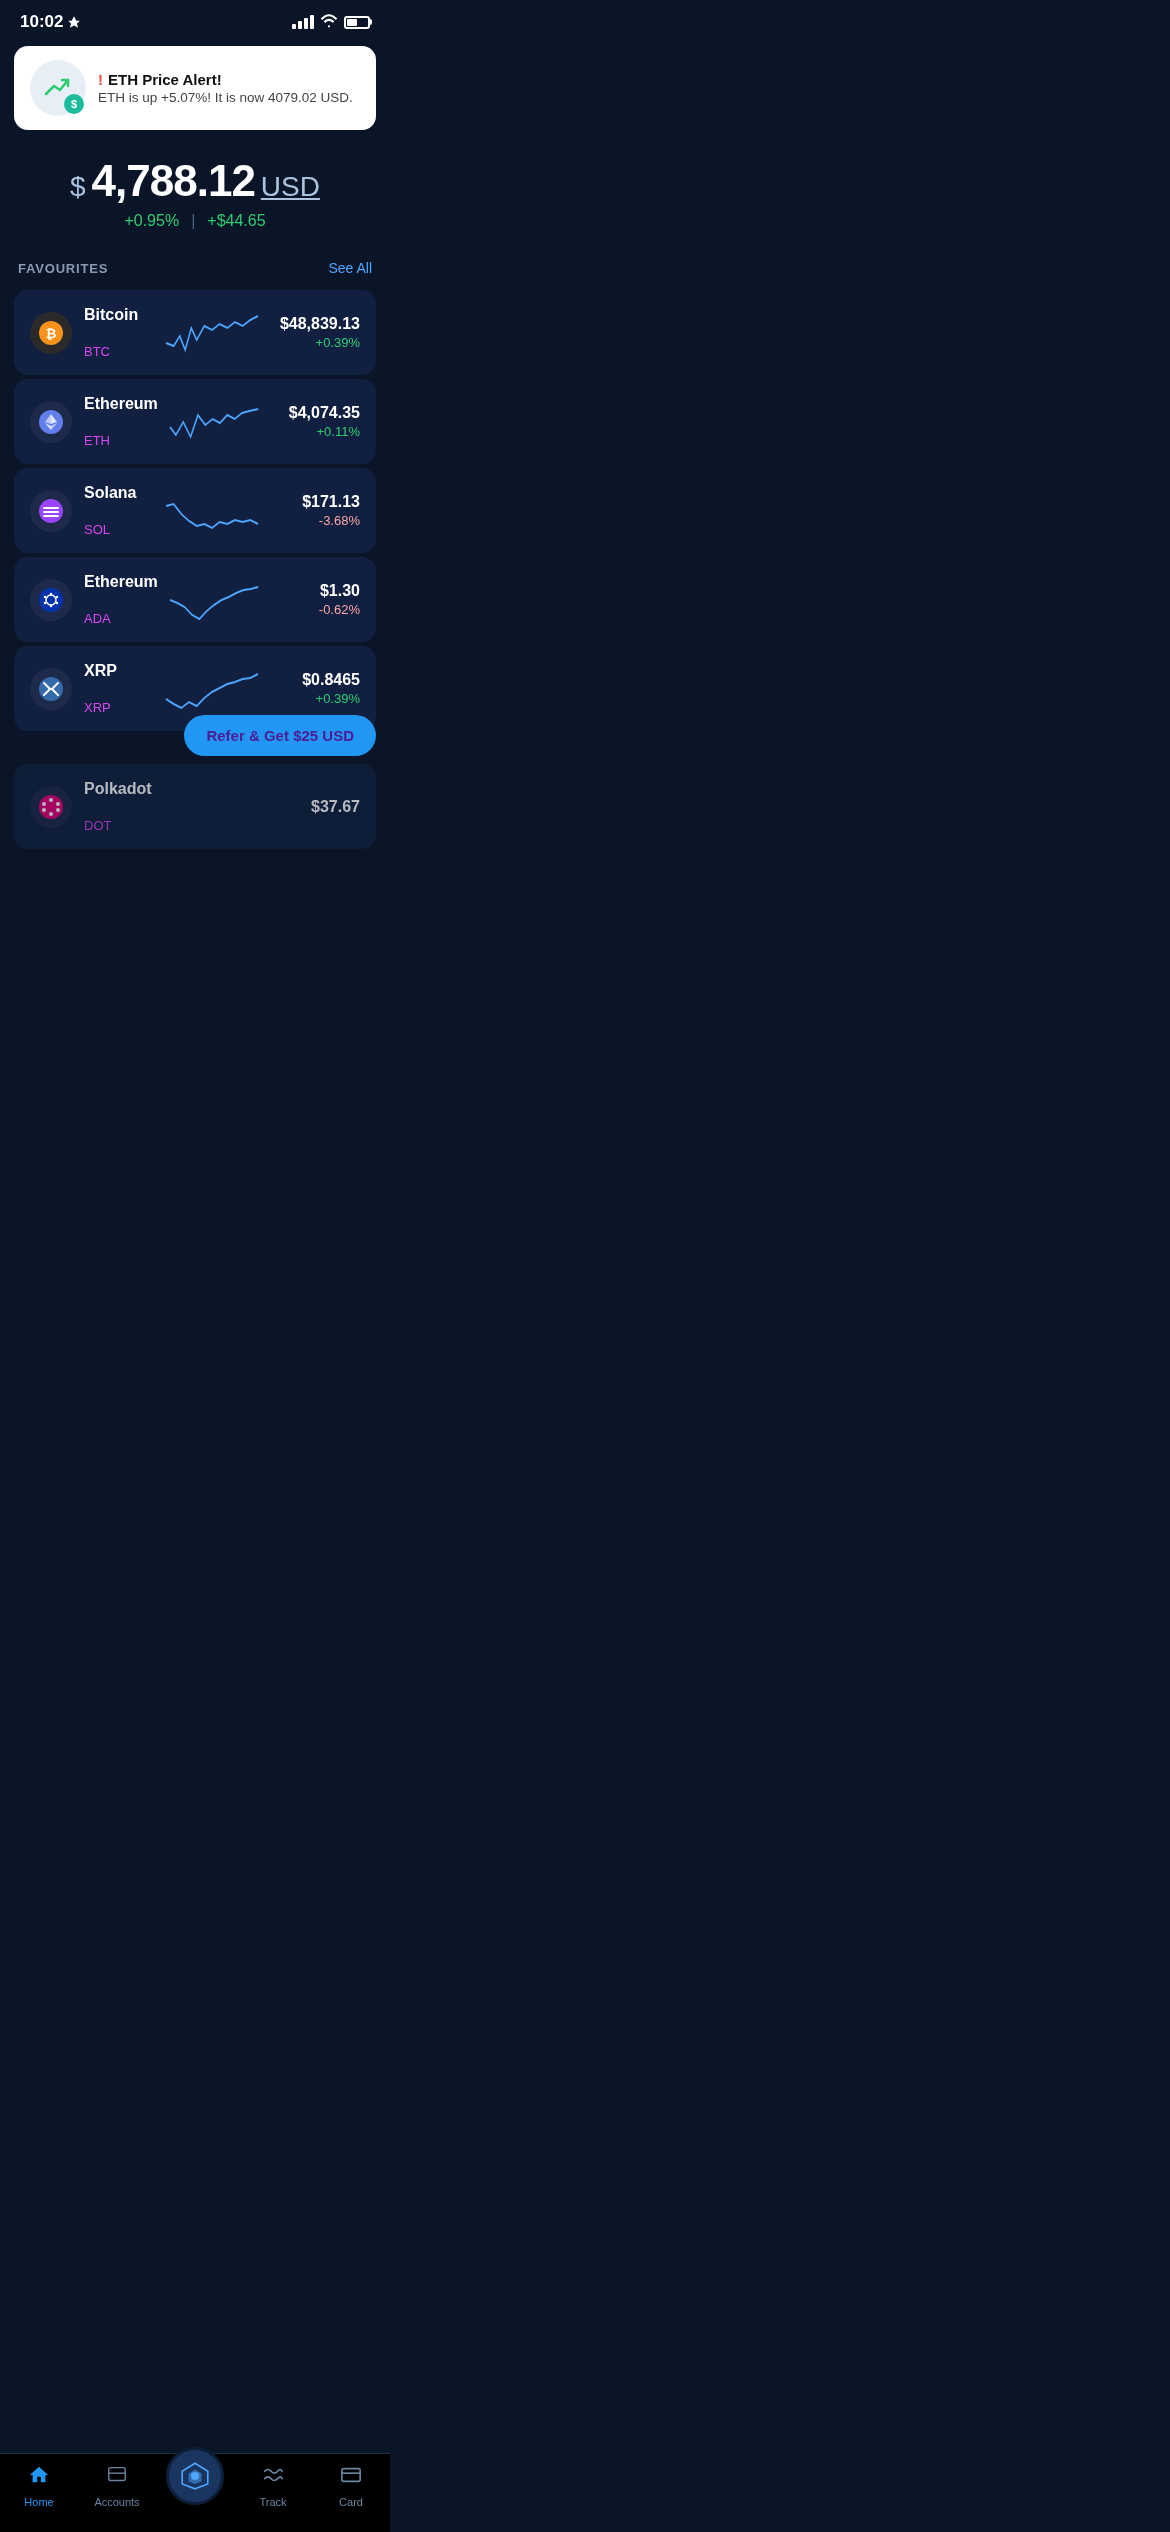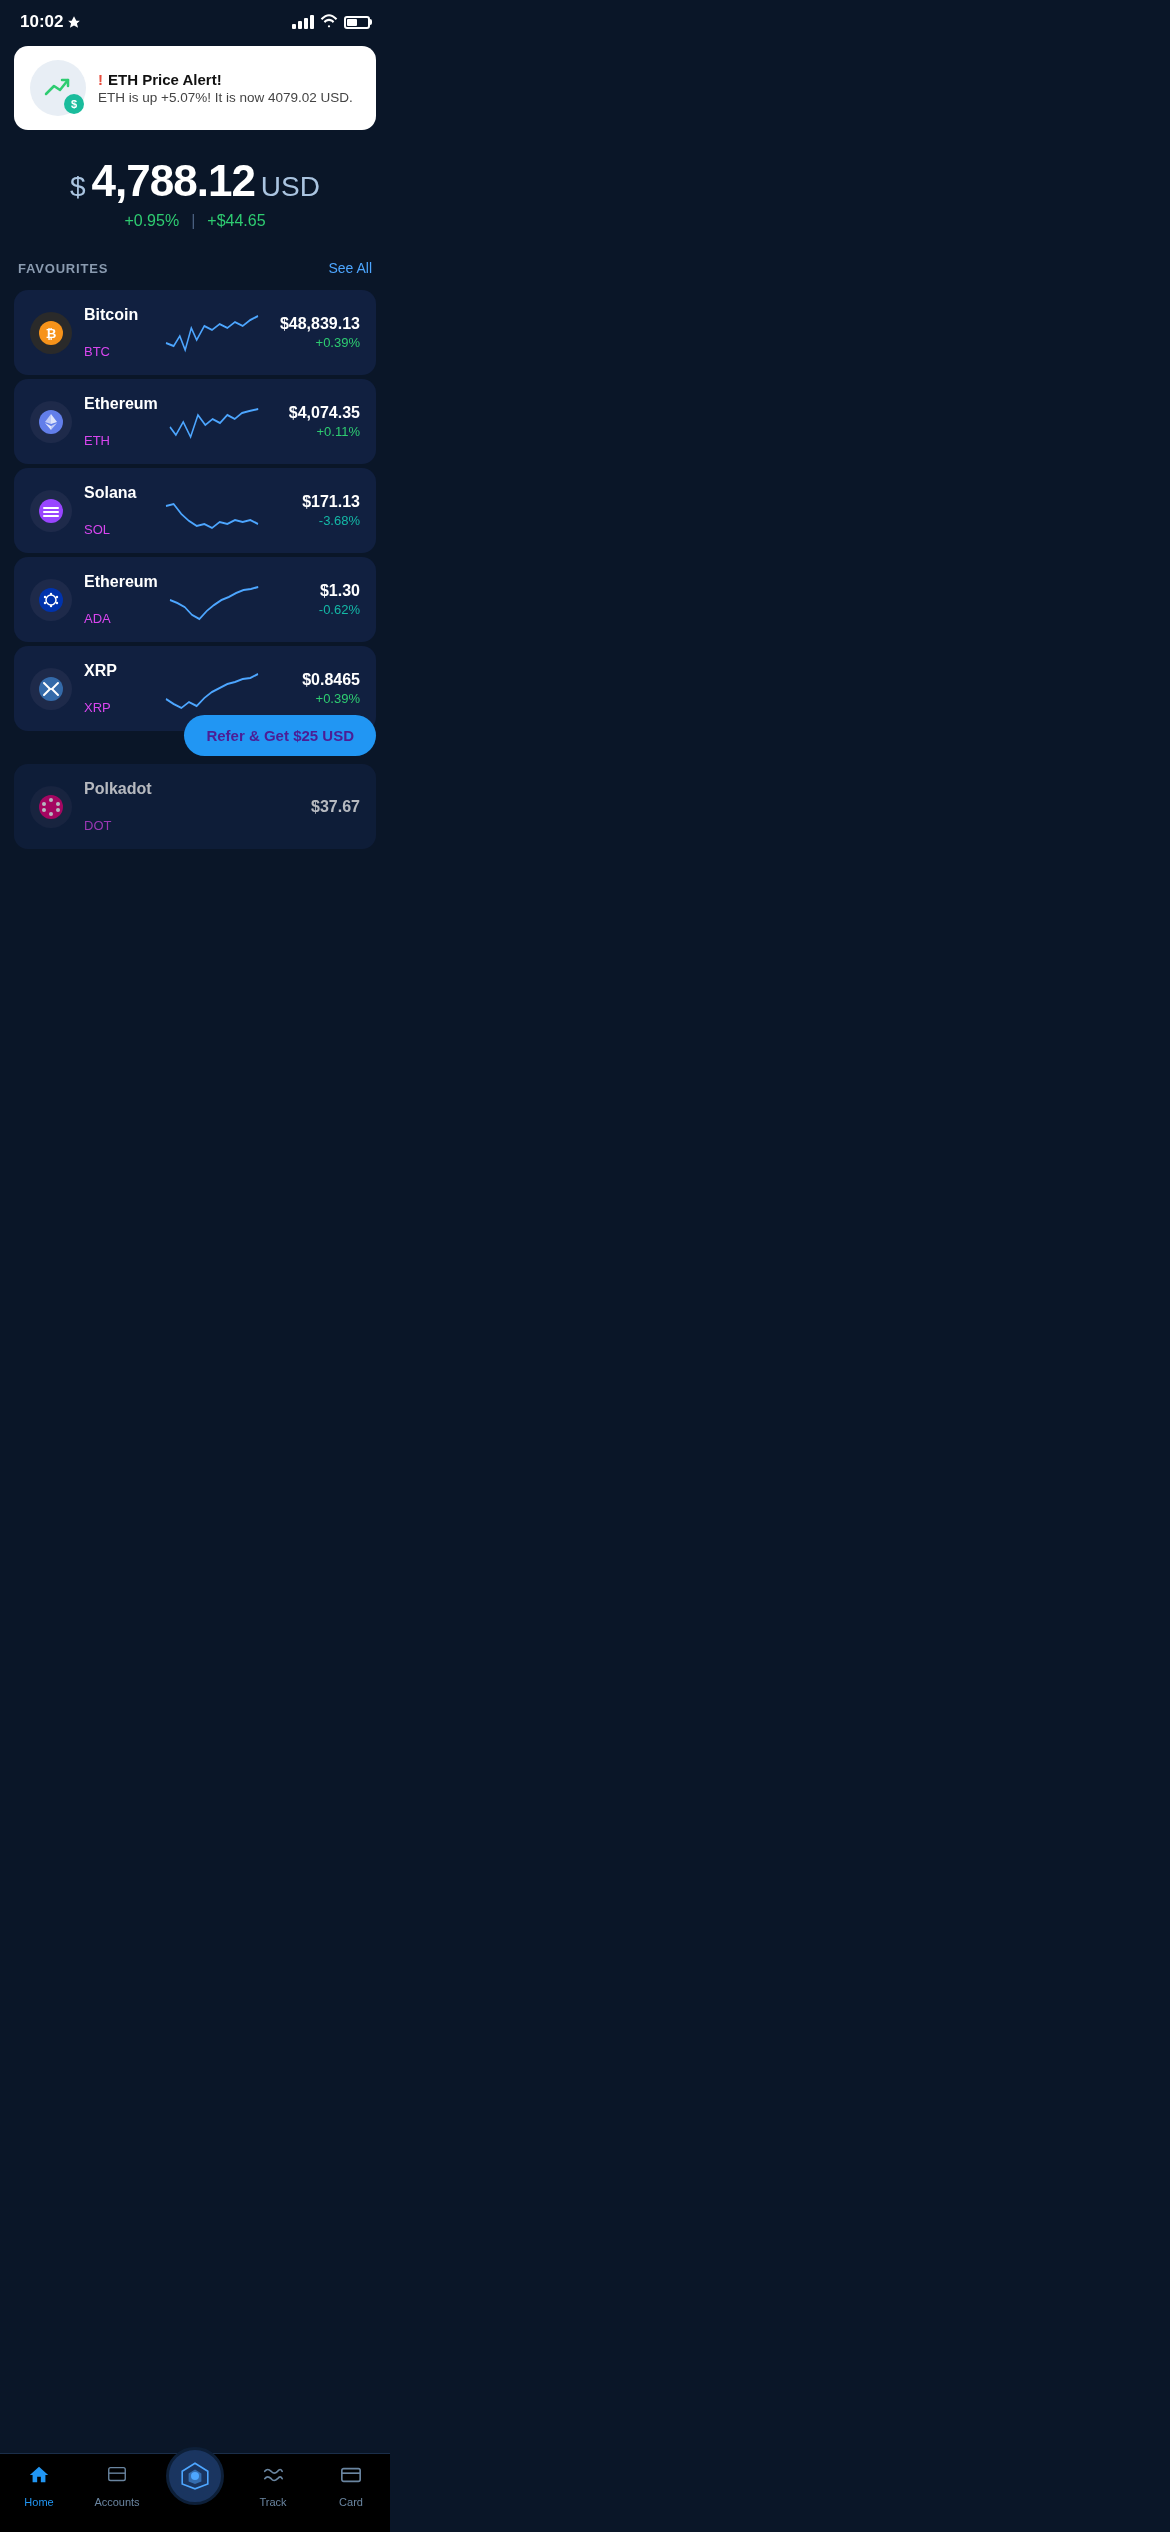--- a/index.html
+++ b/index.html
@@ -149,20 +149,21 @@
     .balance-amount {
       font-size: 44px;
       font-weight: 700;
       color: #ffffff;
       letter-spacing: -1px;
     }
     .balance-currency {
       font-size: 28px;
       font-weight: 400;
       color: #aac4e0;
+      text-decoration: underline;
     }
     .balance-change {
       display: flex;
       align-items: center;
       justify-content: center;
       gap: 12px;
       margin-top: 6px;
     }
     .change-percent {
       font-size: 16px;
@@ -275,21 +276,21 @@
       font-weight: 600;
       color: #fff;
     }
     .coin-change-pos {
       font-size: 13px;
       color: #2ecc71;
       margin-top: 2px;
     }
     .coin-change-neg {
       font-size: 13px;
-      color: #14b8a6;
+      color: #fca5a5;
       margin-top: 2px;
     }
 
     
     .refer-banner {
       background: #2196f3;
       border-radius: 22px;
       padding: 12px 22px;
       font-size: 15px;
       font-weight: 600;

